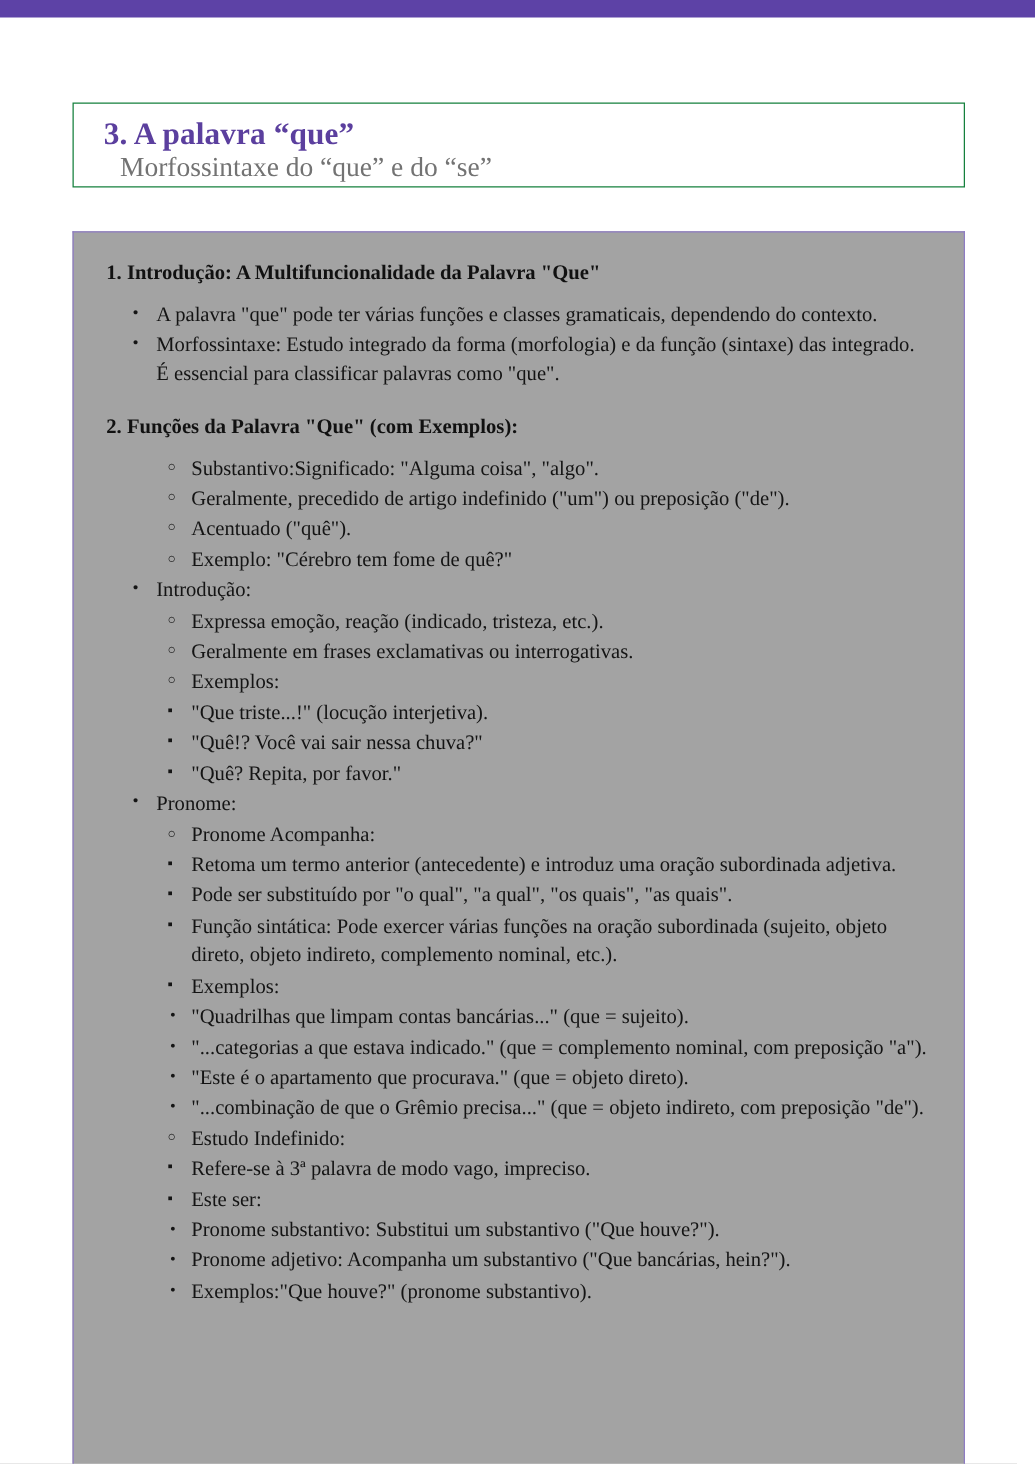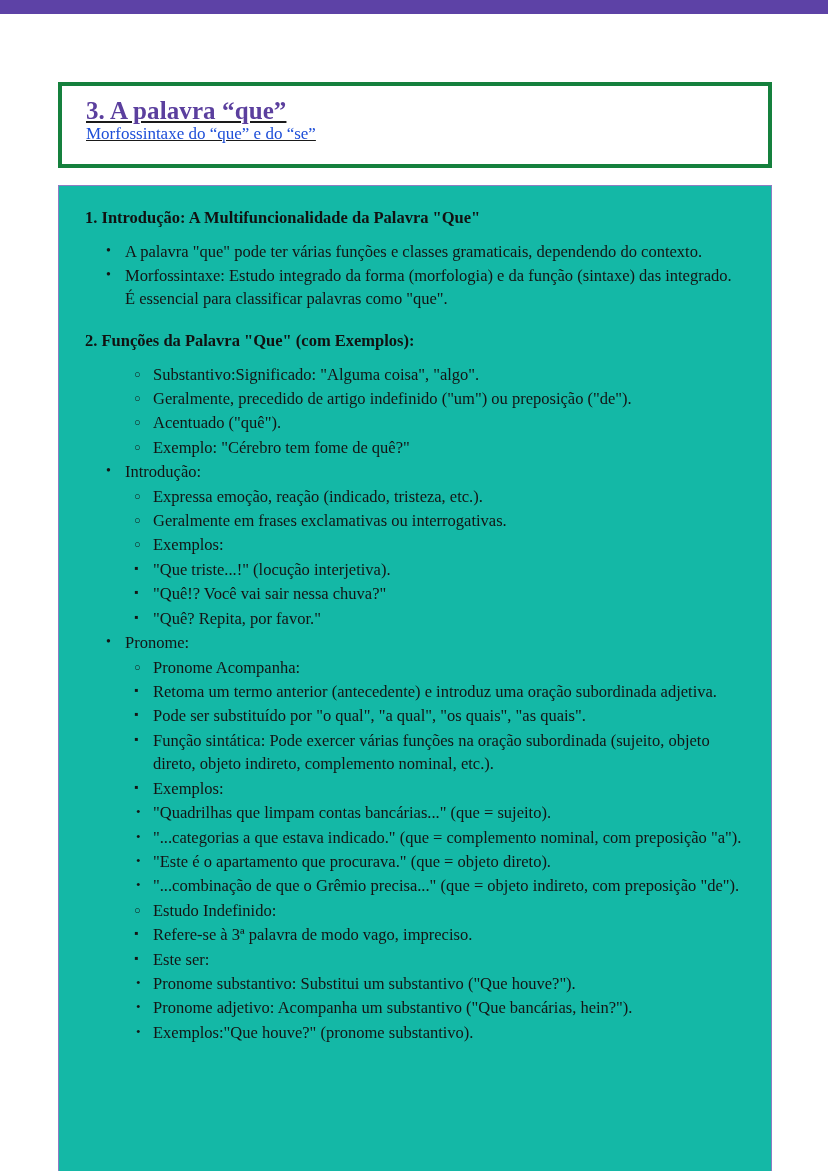--- a/index.html
+++ b/index.html
@@ -35,57 +35,56 @@
     width: 828px;
     height: 1157px;
   }
 
   
   .title-card {
     position: absolute;
     left: 58px;
     top: 68px;
     width: 714px;
-    height: 86px;
-    border: 4px solid #15803d;
+    height: 68px;
+    border: 1px solid #15803d;
     box-sizing: border-box;
     background: #ffffff;
-    text-decoration: underline;
   }
   .title-card-inner {
     padding: 12px 0 0 24px;
   }
   .doc-title {
     font-size: 25px;
     font-weight: 700;
     color: #5b3f9e;
     line-height: 1.02;
     margin: 0;
     letter-spacing: 0.1px;
   }
   .doc-subtitle {
-    font-size: 17px;
+    font-size: 22px;
     font-weight: 400;
-    color: #1d4ed8;
+    color: #737373;
     line-height: 1.05;
-    margin: 0;
+    margin: 13px;
     margin-top: 1px;
   }
 
   
   .content-card {
     position: absolute;
     left: 58px;
     top: 171px;
     width: 714px;
     height: 986px;
     border: 1px solid #8e7cc3;
     border-bottom: none;
     box-sizing: border-box;
-    background: #14b8a6;
+    background: #a3a3a3;
     overflow: hidden;
   }
   .content-inner {
     padding: 22px 26px 0 26px;
   }
 
   
   .section-heading {
     font-size: 16.5px;
     font-weight: 700;

